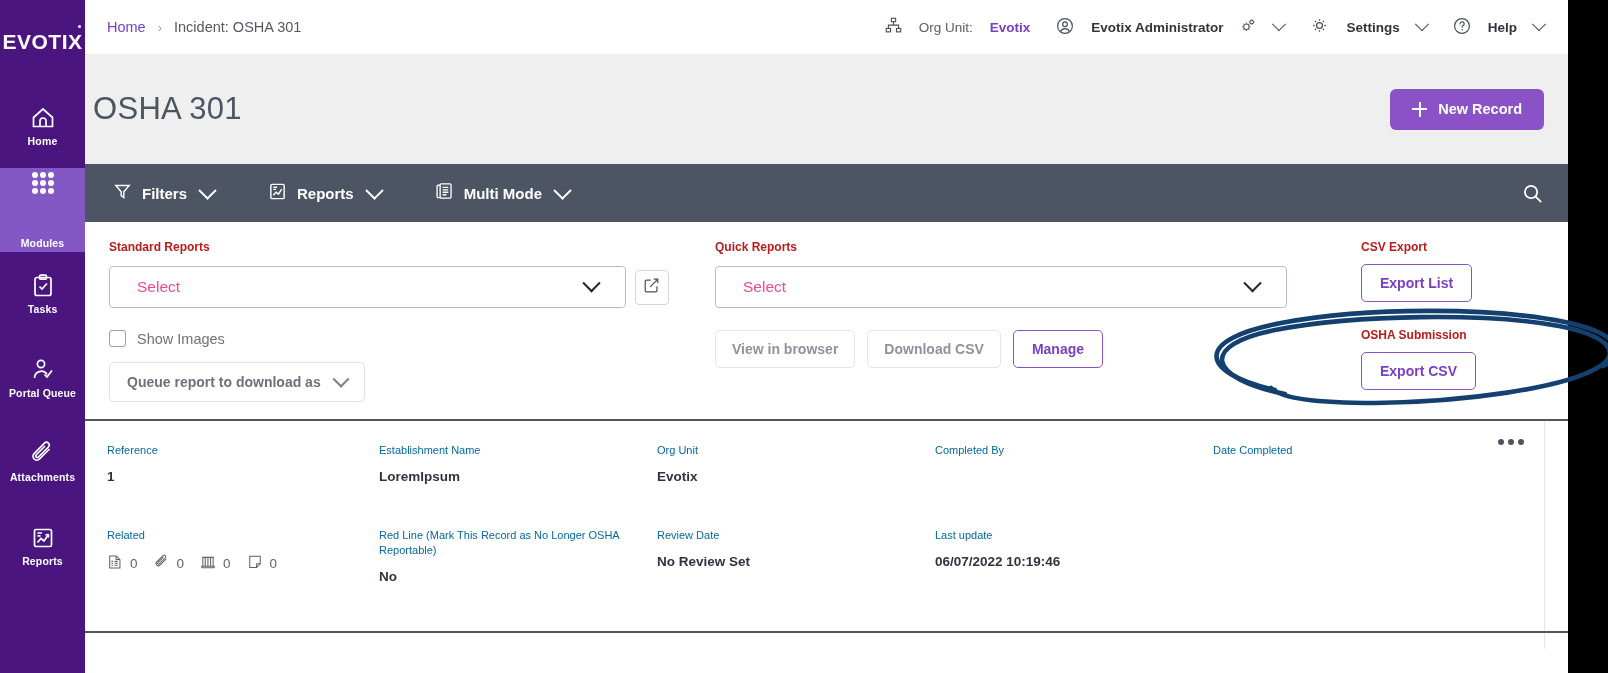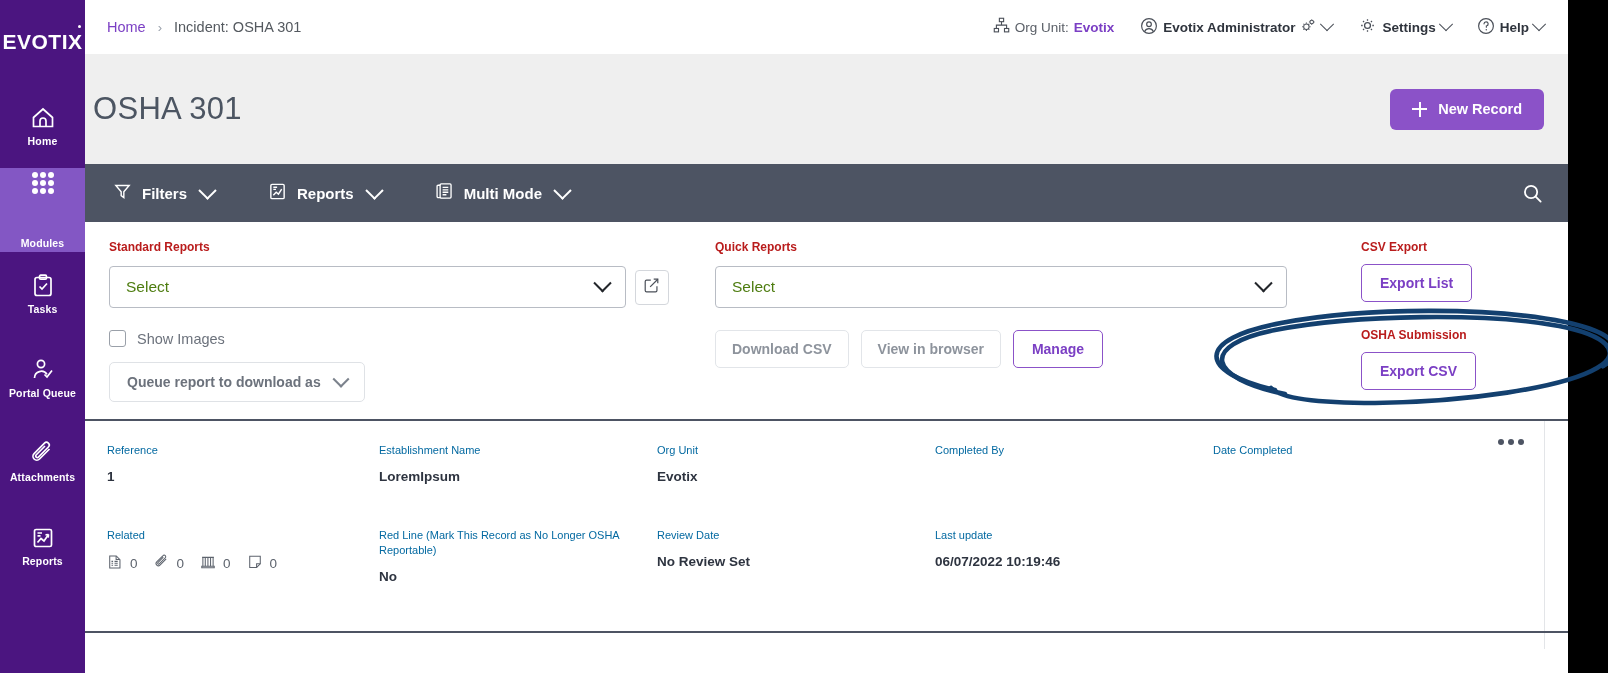--- a/index.html
+++ b/index.html
@@ -111,21 +111,21 @@
   .crumb-current { color: #54595f; }
   .top-right {
     margin-left: auto;
     display: flex;
     align-items: center;
     gap: 26px;
     padding-right: 24px;
     font-size: 13.5px;
     color: #3f4550;
   }
-  .top-item { display: flex; align-items: center; gap: 5px; cursor: pointer; justify-content: center; }
+  .top-item { display: flex; align-items: center; gap: 17px; cursor: pointer; justify-content: center; }
   .top-item .lbl-muted { color: #5b6068; }
   .top-item .lbl-strong { font-weight: bold; color: #2f343d; }
   .top-item .lbl-accent { color: #7B3FC4; font-weight: bold; }
   .caret {
     display:inline-block;
     width: 9px; height: 9px;
     border-right: 1.8px solid #4a4f58;
     border-bottom: 1.8px solid #4a4f58;
     transform: rotate(45deg) translate(-2px,-2px);
   }
@@ -213,23 +213,23 @@
   .col-quick { width: 600px; margin-left: 46px; }
   .col-csv { margin-left: 46px; }
   .select-row { display:flex; align-items:center; gap: 9px; }
   .select-box {
     height: 42px;
     border: 1px solid #b8bcc4;
     border-radius: 4px;
     background: #fff;
     display: flex;
     align-items: center;
-    padding: 0 16px;
+    padding: 0 27px;
     font-size: 15.5px;
-    color: #4d7c0f;
+    color: #ec4899;
     box-sizing: border-box;
     cursor: pointer;
     position: relative;
   }
   .select-box.std { width: 531px; }
   .select-box.quick { width: 572px; }
   .sel-caret {
     margin-left: auto;
     width: 11px; height: 11px;
     border-right: 2.4px solid #23262b;
@@ -588,22 +588,22 @@
         </div>
       </div>
 
       <div class="col-quick">
         <div class="col-label">Quick Reports</div>
         <div class="select-box quick">
           <span>Select</span>
           <span class="sel-caret"></span>
         </div>
         <div class="btn-row">
+          <button class="btn-ghost">View in browser</button>
           <button class="btn-ghost">Download CSV</button>
-          <button class="btn-ghost">View in browser</button>
           <button class="btn-purple">Manage</button>
         </div>
       </div>
 
       <div class="col-csv">
         <div class="csv-block">
           <div class="col-label">CSV Export</div>
           <button class="btn-purple">Export List</button>
         </div>
         <div class="csv-block">

